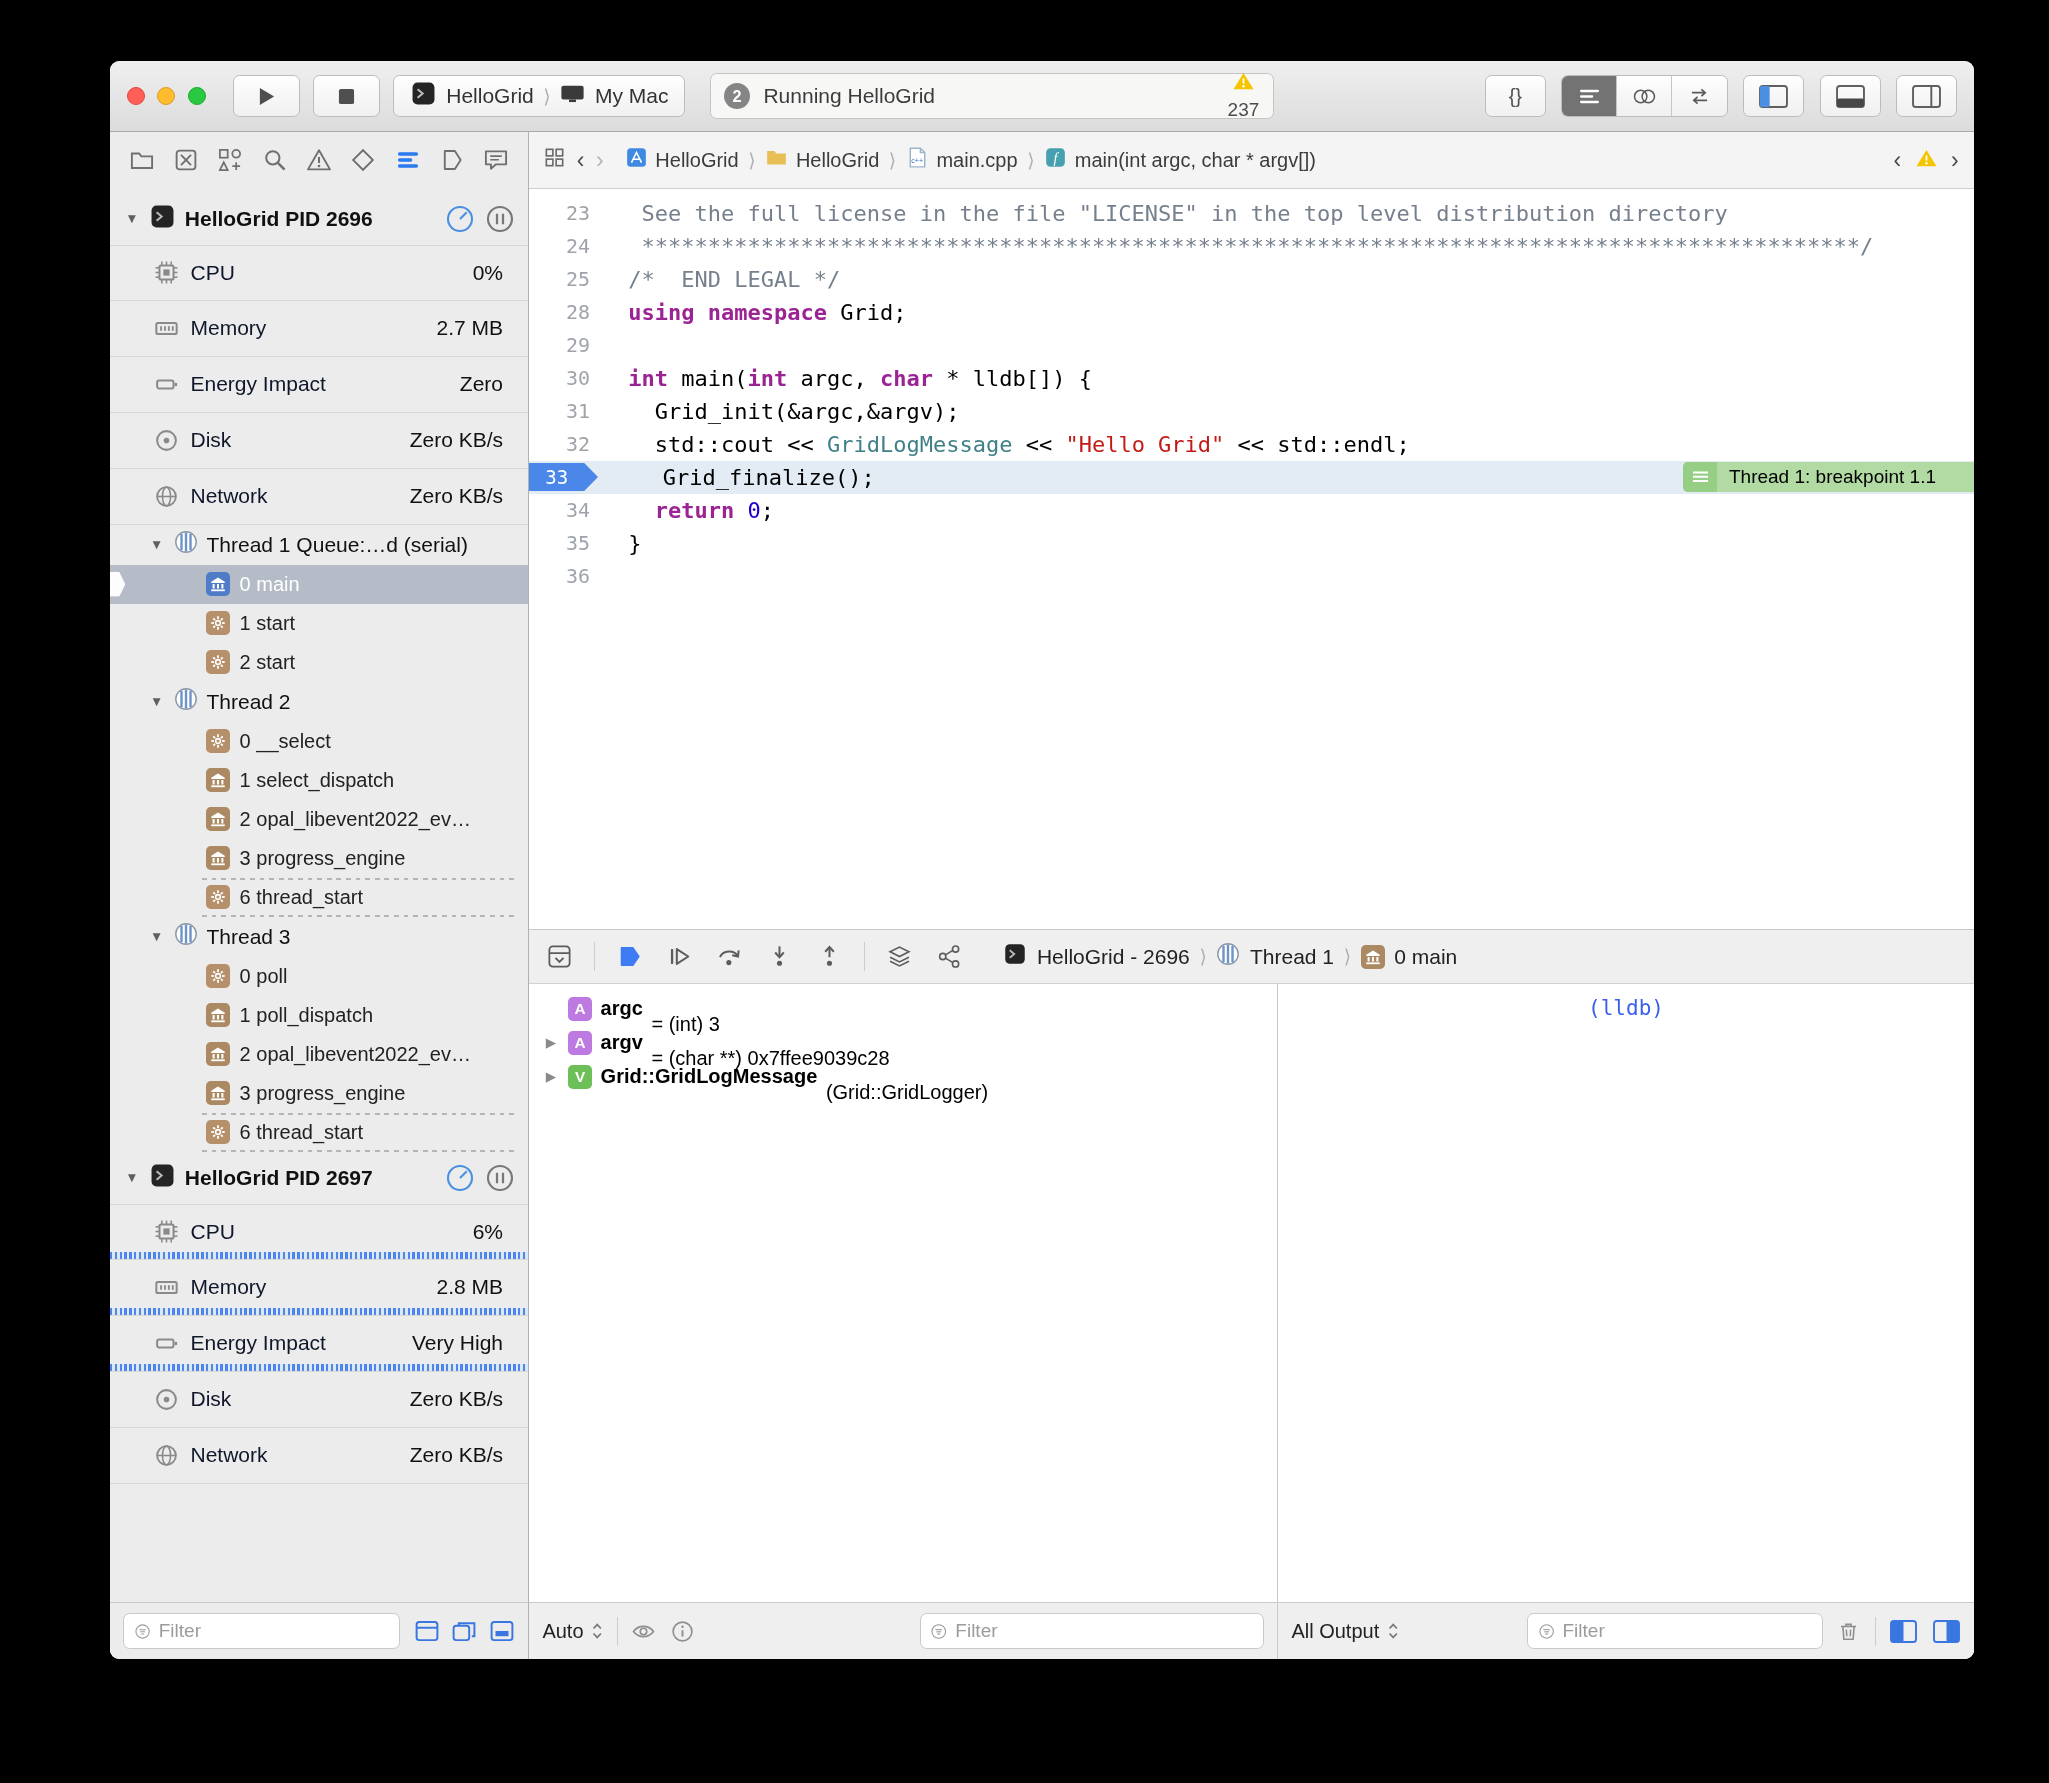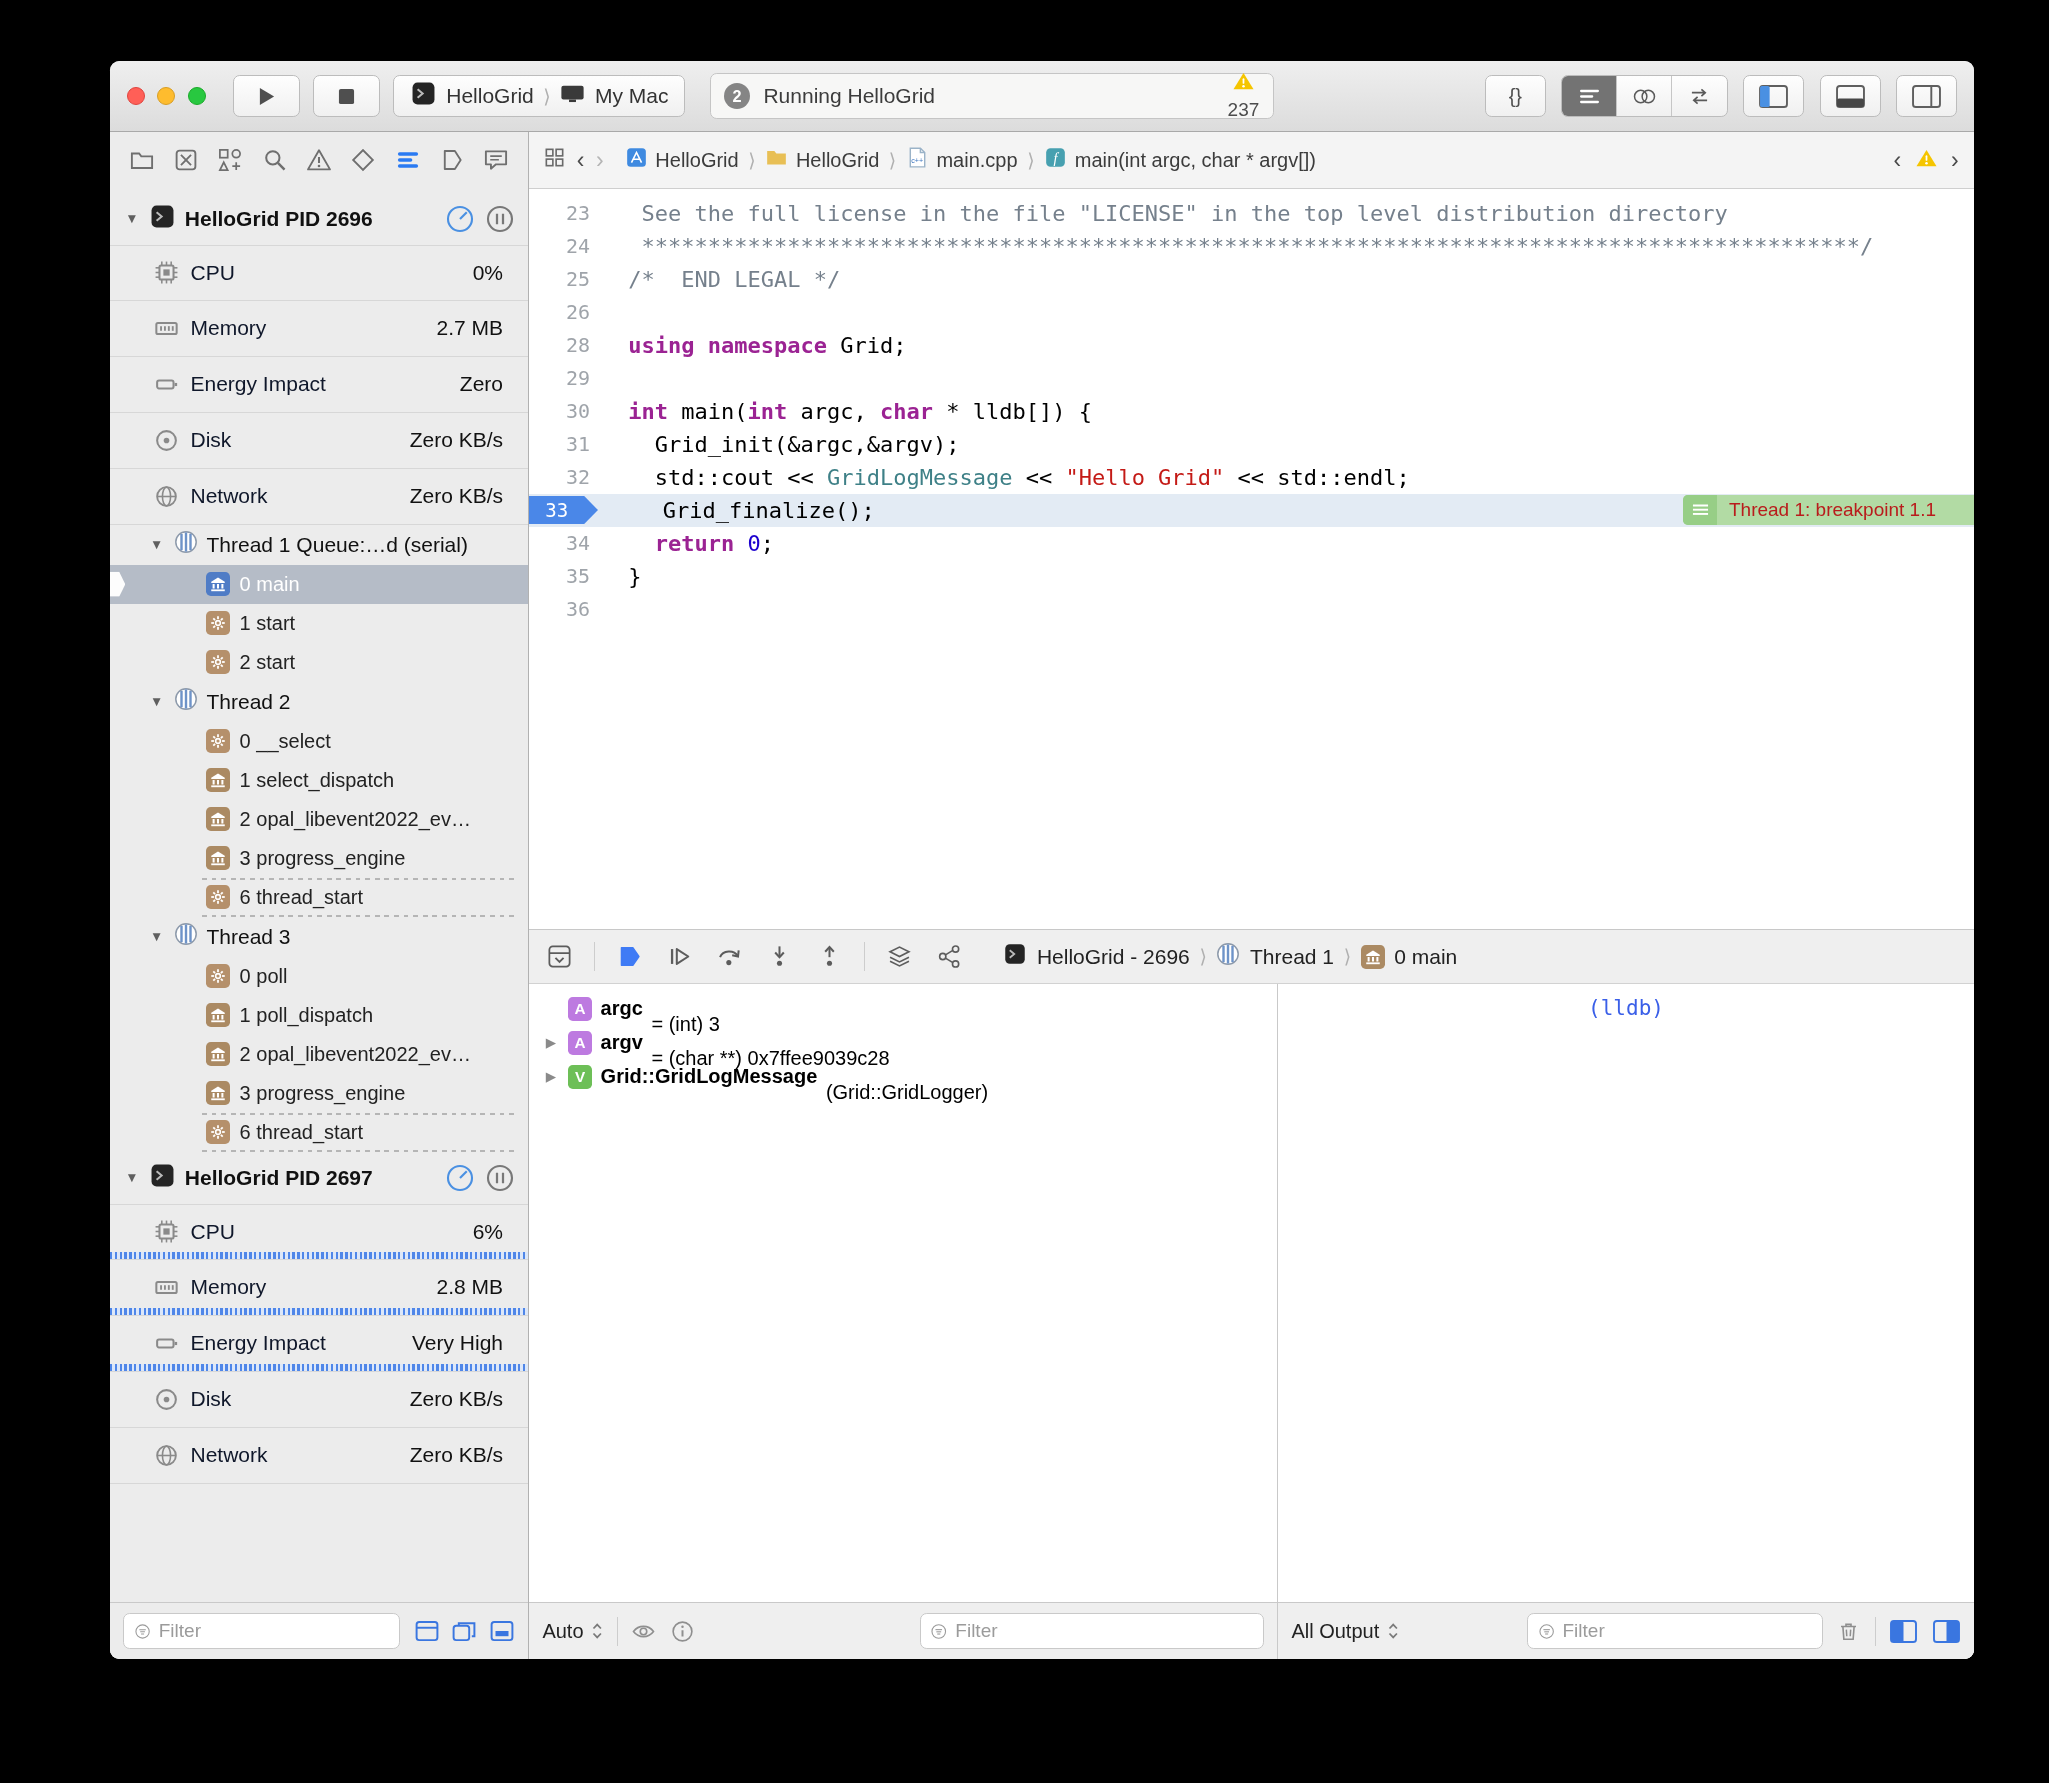--- a/index.html
+++ b/index.html
@@ -103,21 +103,21 @@
   .gutter { flex:0 0 84px; text-align:right; padding-right:23px; font-size:20px; color:#9fa4aa; }
   .bp-badge { display:inline-block; width:69px; height:28px; background:#4a87e8; color:#fff;
               clip-path:polygon(0 0,80% 0,100% 50%,80% 100%,0 100%); font-size:19px; line-height:28px;
               text-align:center; padding-right:13.4px; }
   .code-text { font-size:22px; white-space:pre; color:#000; padding-left:15.3px; }
   .tok-comment{color:#75808c} .tok-keyword{color:#9b2393;font-weight:bold} .tok-string{color:#c41a16}
   .tok-preprocessor{color:#643820} .tok-typename{color:#3e8087} .tok-number{color:#1c00cf} .tok-plain{color:#000}
   .annotation { position:absolute; right:0; top:1.9px; bottom:1.9px; display:flex; align-items:center;
                 background:#b2dba4; border-radius:4.8px 0 0 4.8px; overflow:hidden; font-family:"Liberation Sans",sans-serif; }
   .ann-icon { width:34px; align-self:stretch; background:#97ce86; display:flex; align-items:center; justify-content:center; }
-  .ann-text { padding:0 38px 0 11.5px; font-size:19px; color:#b91c1c; white-space:nowrap; }
+  .ann-text { padding:0 38px 0 11.5px; font-size:19px; color:#000000; white-space:nowrap; }
 
   
   .debug-area { flex:0 0 730px; border-top:1px solid #c8c8c8; display:flex; flex-direction:column; background:#fff; }
   .debug-bar { flex:0 0 54px; background:#efefef; border-bottom:1px solid #d2d2d2; display:flex; align-items:center;
                padding:0 15.3px; gap:19px; color:#5c5c5c; }
   .db-btn { width:31px; height:31px; display:flex; align-items:center; justify-content:center; background:none;
             border:none; padding:0; color:#5c5c5c; }
   .db-btn svg { width:27px; height:27px; }
   .db-sep { width:1px; height:29px; background:#cdcdcd; }
   .db-jump { display:flex; align-items:center; gap:9.6px; margin-left:19px; font-size:21px; color:#222; }
@@ -815,24 +815,20 @@
           </div>
           <div class="code-line">
             <span class="gutter">24</span>
             <span class="code-text"><span class="tok-comment"> ********************************************************************************************/</span></span>
           </div>
           <div class="code-line">
             <span class="gutter">25</span>
             <span class="code-text"><span class="tok-comment">/*  END LEGAL */</span></span>
           </div>
           <div class="code-line">
-            <span class="gutter">26</span>
-            <span class="code-text"></span>
-          </div>
-          <div class="code-line">
             <span class="gutter">28</span>
             <span class="code-text"><span class="tok-keyword">using</span><span class="tok-plain"> </span><span class="tok-keyword">namespace</span><span class="tok-plain"> Grid;</span></span>
           </div>
           <div class="code-line">
             <span class="gutter">29</span>
             <span class="code-text"></span>
           </div>
           <div class="code-line">
             <span class="gutter">30</span>
             <span class="code-text"><span class="tok-keyword">int</span><span class="tok-plain"> main(</span><span class="tok-keyword">int</span><span class="tok-plain"> argc, </span><span class="tok-keyword">char</span><span class="tok-plain"> * lldb[]) {</span></span>

